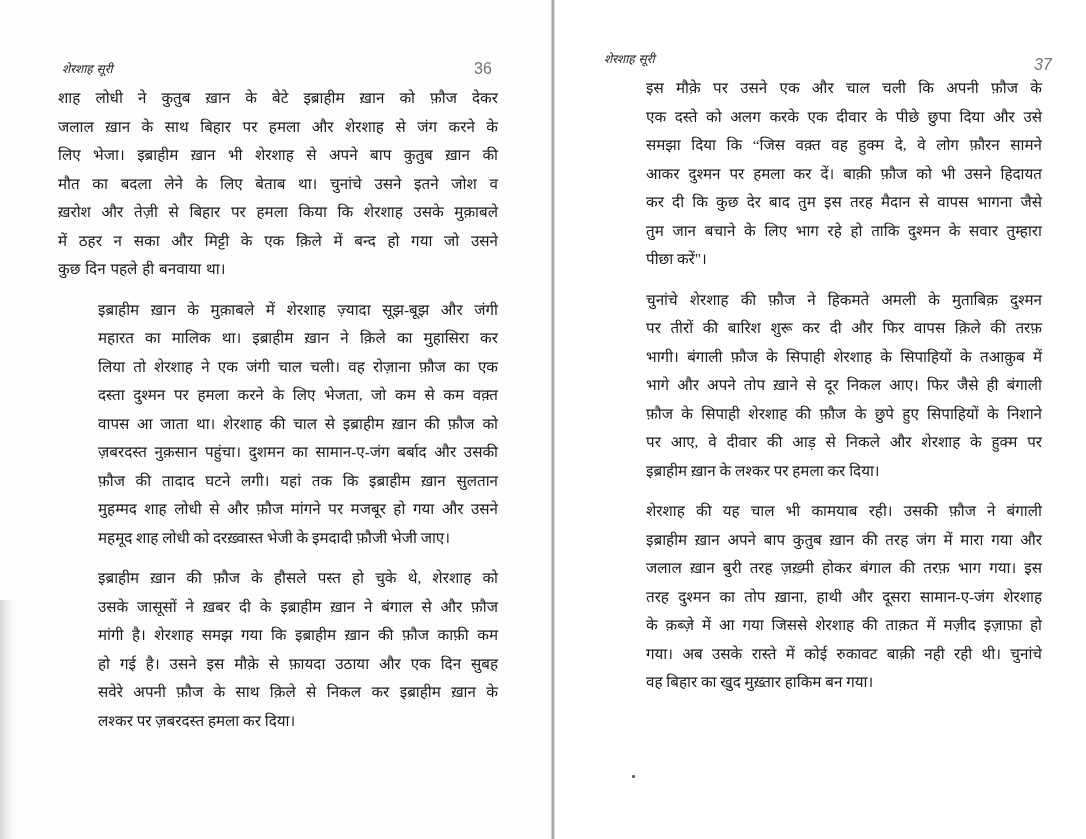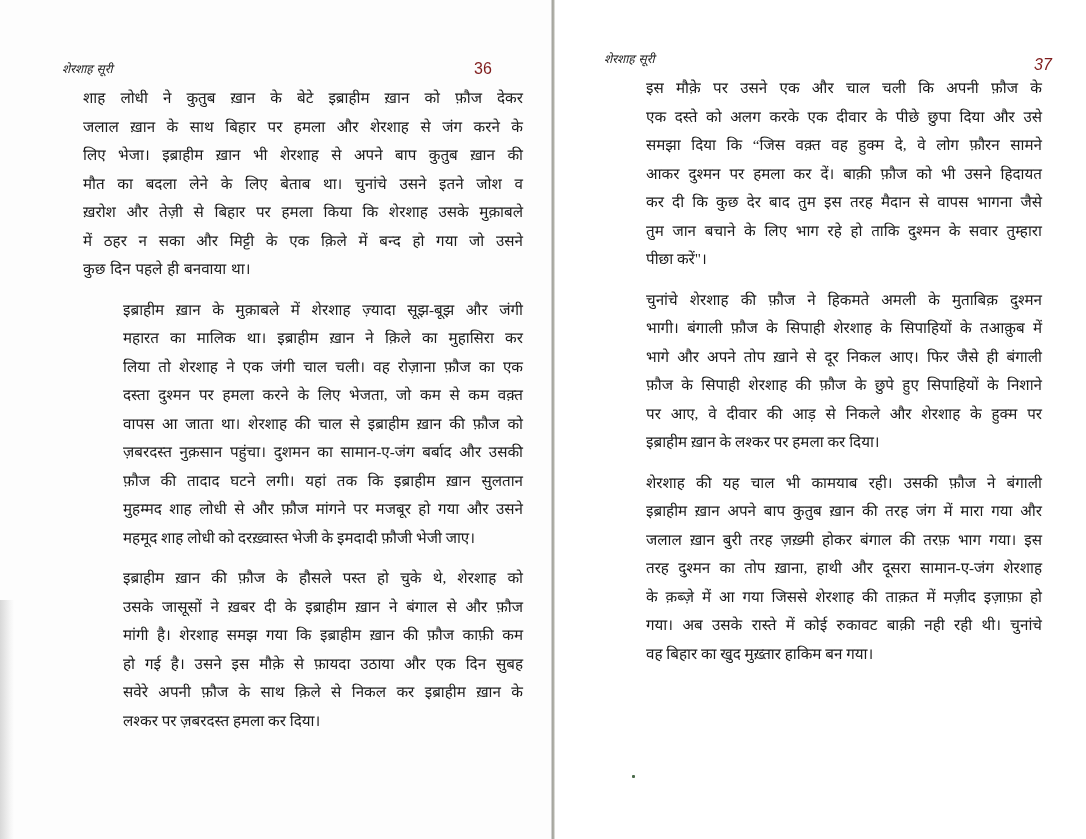--- a/index.html
+++ b/index.html
@@ -21,34 +21,34 @@
   .spine {
     position: absolute; left: 551px; top: 0; width: 4px; height: 839px;
     background: linear-gradient(to right, #e6e6e6, #9a9a92 45%, #b8b8b0 70%, #f2f2f2);
   }
   .running-head {
     position: absolute; font-family: "DejaVu Serif", serif; font-style: italic;
     font-size: 12px; color: #222;
   }
   .page-num {
     position: absolute; font-family: "Liberation Sans", sans-serif;
-    font-size: 16px; color: #7f1d1d;
+    font-size: 16px; color: #737373;
   }
   .left .running-head { left: 62px; top: 60px; }
   .left .page-num { left: 474px; top: 60px; }
   .right .running-head { left: 52px; top: 50px; }
   .right .page-num { left: 482px; top: 56px; font-style: italic; }
   .text {
     position: absolute;
     font-size: 15.2px;
     line-height: 28.5px;
     text-align: justify;
     text-align-last: left;
   }
-  .left .text { left: 58px; top: 84px; width: 440px; margin-left: 25px; }
+  .left .text { left: 58px; top: 84px; width: 440px; }
   .right .text { left: 54px; top: 74px; width: 436px; }
   .para { margin: 0 0 12px 0; }
   .para.indent { text-indent: 40px; font-family: Liberation Serif, serif; }
   .line { display: block; white-space: nowrap; text-align: justify; text-align-last: justify; }
   .line.last { text-align-last: left; }
   .speck { position: absolute; width: 3px; height: 3px; background: #4a6a4a; border-radius: 1px; }
 </style>
 </head>
 <body>
 
@@ -96,20 +96,21 @@
           <span class="line">इस मौक़े पर उसने एक और चाल चली कि अपनी फ़ौज के</span>
           <span class="line">एक दस्ते को अलग करके एक दीवार के पीछे छुपा दिया और उसे</span>
           <span class="line">समझा दिया कि “जिस वक़्त वह हुक्म दे, वे लोग फ़ौरन सामने</span>
           <span class="line">आकर दुश्मन पर हमला कर दें। बाक़ी फ़ौज को भी उसने हिदायत</span>
           <span class="line">कर दी कि कुछ देर बाद तुम इस तरह मैदान से वापस भागना जैसे</span>
           <span class="line">तुम जान बचाने के लिए भाग रहे हो ताकि दुश्मन के सवार तुम्हारा</span>
           <span class="line last">पीछा करें"।</span>
         </div>
         <div class="para indent">
           <span class="line">चुनांचे शेरशाह की फ़ौज ने हिकमते अमली के मुताबिक़ दुश्मन</span>
+          <span class="line">पर तीरों की बारिश शुरू कर दी और फिर वापस क़िले की तरफ़</span>
           <span class="line">भागी। बंगाली फ़ौज के सिपाही शेरशाह के सिपाहियों के तआक़ुब में</span>
           <span class="line">भागे और अपने तोप ख़ाने से दूर निकल आए। फिर जैसे ही बंगाली</span>
           <span class="line">फ़ौज के सिपाही शेरशाह की फ़ौज के छुपे हुए सिपाहियों के निशाने</span>
           <span class="line">पर आए, वे दीवार की आड़ से निकले और शेरशाह के हुक्म पर</span>
           <span class="line last">इब्राहीम ख़ान के लश्कर पर हमला कर दिया।</span>
         </div>
         <div class="para indent">
           <span class="line">शेरशाह की यह चाल भी कामयाब रही। उसकी फ़ौज ने बंगाली</span>
           <span class="line">इब्राहीम ख़ान अपने बाप कुतुब ख़ान की तरह जंग में मारा गया और</span>
           <span class="line">जलाल ख़ान बुरी तरह ज़ख़्मी होकर बंगाल की तरफ़ भाग गया। इस</span>

